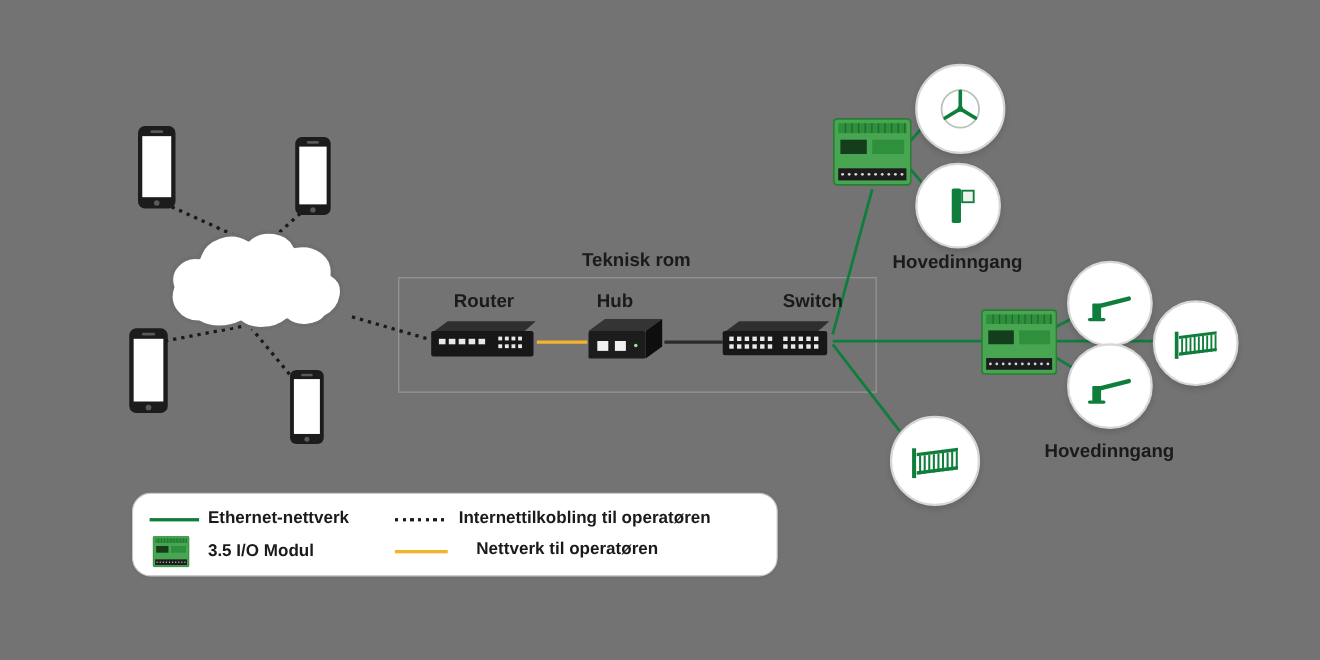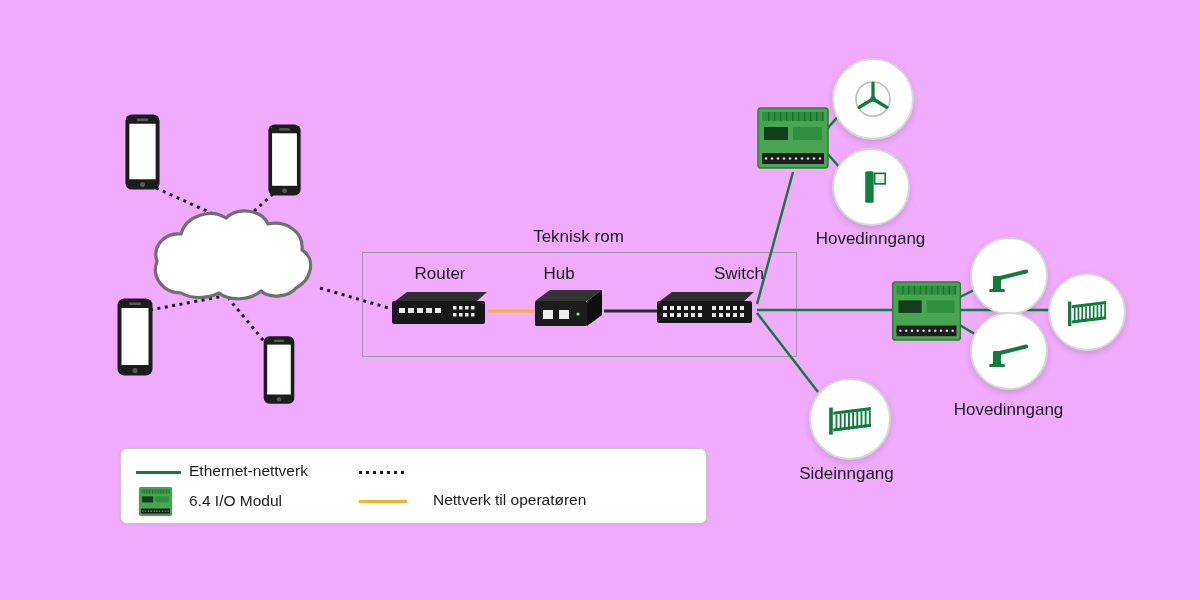--- a/index.html
+++ b/index.html
@@ -3,27 +3,27 @@
 <meta charset="utf-8">
 <style>
   :root{
     --green:#0f7d3c;
     --yellow:#f5b32b;
     --dark:#1a1a1a;
     --pcb:#48a551;
   }
   html,body{margin:0;padding:0;background:#ffffff;}
   body{font-family:"Liberation Sans",sans-serif;color:#1a1a1a;}
-  .stage{position:relative;width:1200px;height:600px;background:#f0abfc;overflow:hidden;}
+  .stage{position:relative;width:1200px;height:600px;background:#737373;overflow:hidden;font-weight:bold;}
   .abs{position:absolute;}
   .lbl{position:absolute;font-size:17px;color:#1a1a1a;text-align:center;white-space:nowrap;}
   .room{position:absolute;border:1.3px solid #9b9b9b;background:transparent;}
   .circle{position:absolute;background:#fff;border:2px solid #d7d7d7;border-radius:50%;
           box-shadow:0 3px 6px rgba(0,0,0,.13);display:flex;align-items:center;justify-content:center;}
-  .legend{position:absolute;background:#fff;border:1px solid #c9c9c9;border-radius:7px;
+  .legend{position:absolute;background:#fff;border:1px solid #c9c9c9;border-radius:17px;
           box-shadow:0 1px 3px rgba(0,0,0,.07);}
   .legend .item-label{position:absolute;font-size:15.5px;color:#1a1a1a;white-space:nowrap;}
   .swatch-green{position:absolute;height:3px;background:var(--green);}
   .swatch-yellow{position:absolute;height:3px;background:var(--yellow);}
   .swatch-dotted{position:absolute;height:3.2px;
           background:repeating-linear-gradient(90deg,var(--dark) 0 3px,transparent 3px 7px);}
   svg.overlay{position:absolute;left:0;top:0;pointer-events:none;}
   .ln-dot{stroke:var(--dark);stroke-width:3;stroke-dasharray:3 4.5;fill:none;}
   .ln-green{stroke:var(--green);stroke-width:2.5;fill:none;}
   .ln-yellow{stroke:var(--yellow);stroke-width:3;fill:none;}
@@ -226,30 +226,30 @@
       <use href="#sym-barrier"></use>
       </svg>
   </div>
   <div class="lbl" style="left:926px;width:165px;top:400px;">Hovedinngang</div>
 
   <div class="circle" style="left:809px;top:378px;width:78px;height:78px;">
     <svg width="50" height="42" viewBox="0 0 48 40">
       <use href="#sym-gate"></use>
       </svg>
   </div>
-  <div class="lbl" style="left:764px;width:165px;top:464px;">Sideinngang</div>
 
   <div class="legend" style="left:120px;top:448px;width:585px;height:74px;">
     <div class="swatch-green" style="left:15px;top:22px;width:45px;"></div>
     <div class="item-label" style="left:68px;top:13px;">Ethernet-nettverk</div>
 
     <div class="swatch-dotted" style="left:238px;top:22px;width:48px;"></div>
+    <div class="item-label" style="left:296px;top:13px;">Internettilkobling til operatøren</div>
 
     <svg class="abs" style="left:12px;top:38px" width="45" height="29" viewBox="0 0 72 62">
         <use href="#sym-module"></use>
       </svg>
-    <div class="item-label" style="left:68px;top:43px;">6.4 I/O Modul</div>
+    <div class="item-label" style="left:68px;top:43px;">3.5 I/O Modul</div>
 
     <div class="swatch-yellow" style="left:238px;top:51px;width:48px;"></div>
     <div class="item-label" style="left:312px;top:42px;">Nettverk til operatøren</div>
   </div>
 
 </div>
 
 </body></html>

